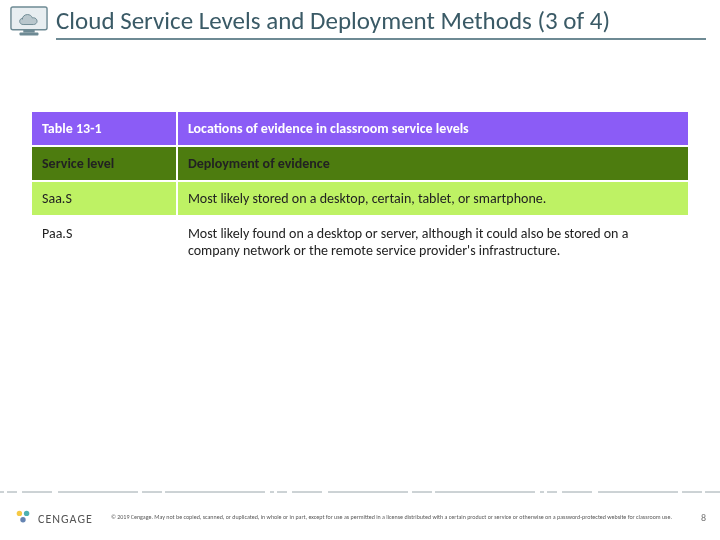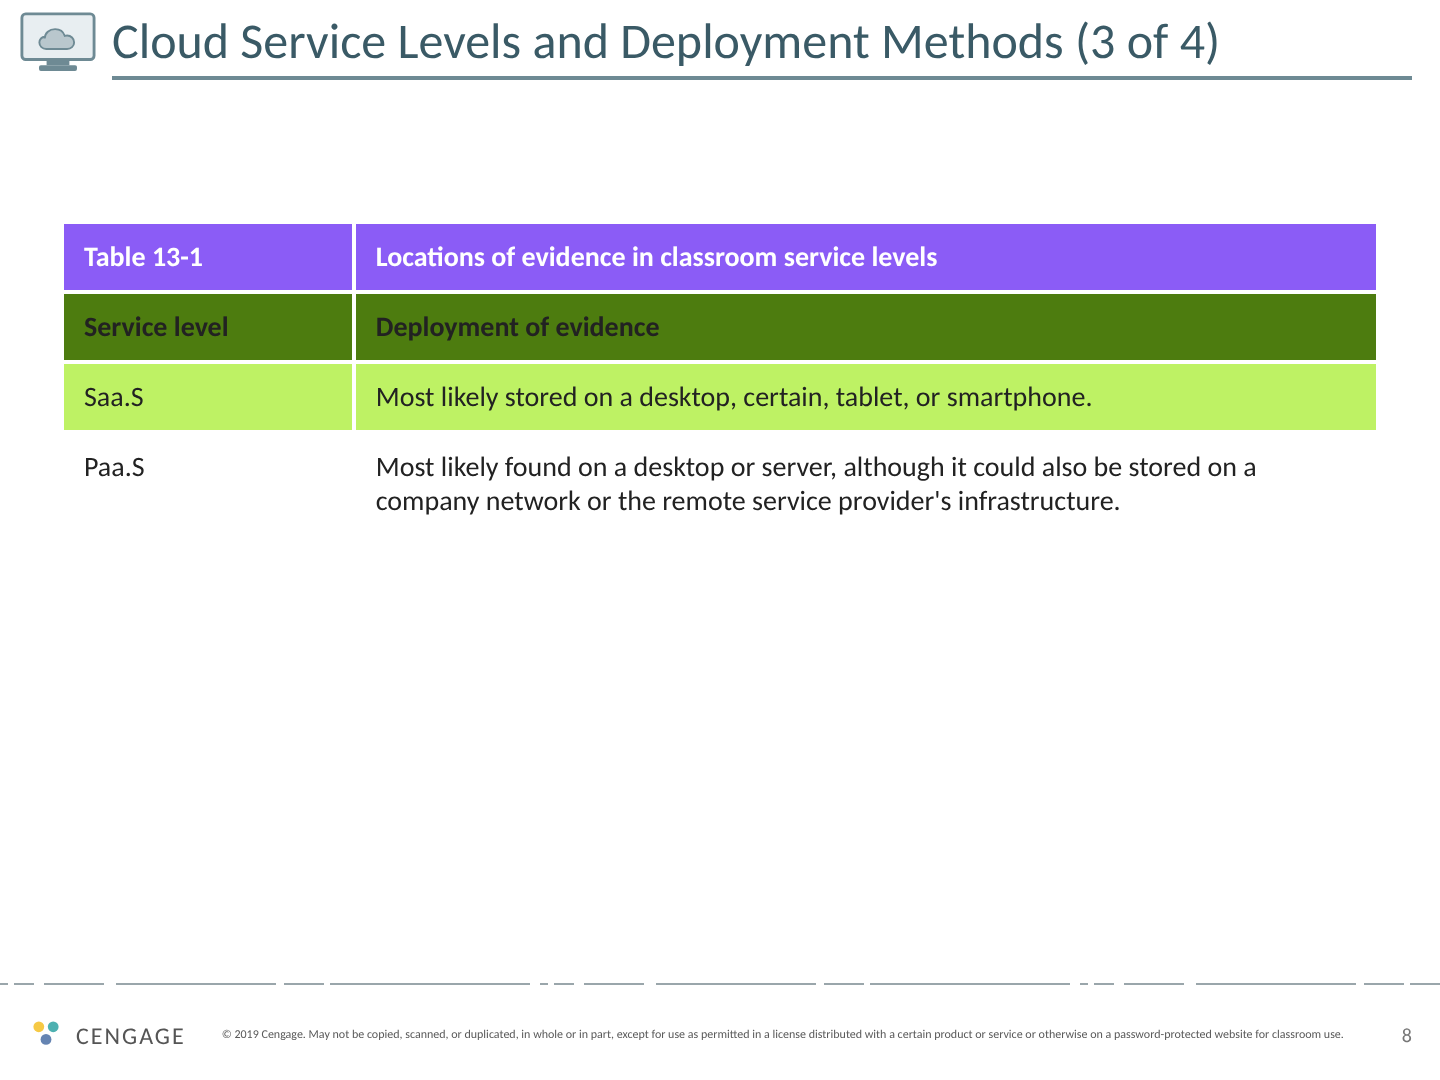--- a/index.html
+++ b/index.html
@@ -17,21 +17,21 @@
   table.ev td { padding: 8px 10px; vertical-align: top; }
   .hdr-dark td { background: #8b5cf6; color: #fff; font-weight: 700; }
   .hdr-sub td { background: #4d7c0f; font-weight: 700; color: #222; }
   .row-a td { background: #bef264; color: #222; }
   .row-b td { background: #fff; color: #222; }
   .col-left { width: 22%; }
 
   .footer { position: absolute; bottom: 0; left: 0; right: 0; height: 46px; display: flex; align-items: center; padding: 0 14px; }
   .brand { display: flex; align-items: flex-end; gap: 6px; color: #555; font-size: 12px; letter-spacing: 1px; }
   .brand-mark { width: 18px; height: 18px; }
-  .copyright { flex: 1; text-align: left; font-size: 6px; color: #5a5a5a; padding: 0 18px; line-height: 1.4; }
+  .copyright { flex: 1; text-align: center; font-size: 6px; color: #5a5a5a; padding: 0 18px; line-height: 1.4; }
   .pagenum { font-size: 10px; color: #777; width: 16px; text-align: right; }
 
   .divider { position: absolute; bottom: 46px; left: 0; right: 0; height: 4px; }
   .divider svg { width: 100%; height: 4px; display: block; }
 </style>
 </head>
 <body>
 
 <div class="slide">
 

